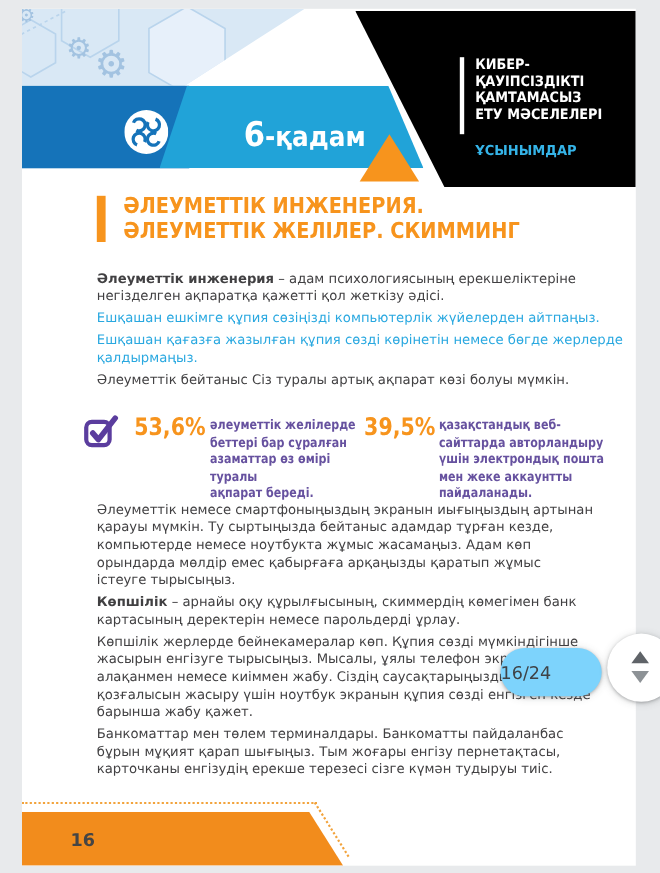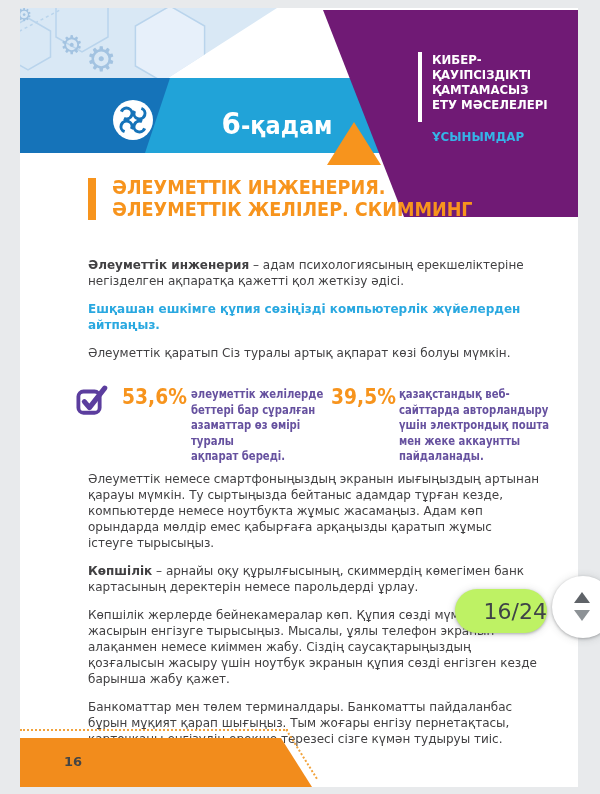--- a/index.html
+++ b/index.html
@@ -38,22 +38,22 @@
   .step-label .big{font-size:31px;}
   .orange-triangle{
     position:absolute;left:307px;top:114px;width:0;height:0;
     border-left:27px solid transparent;border-right:27px solid transparent;
     border-bottom:43px solid #f7941d;z-index:6;
   }
   .logo{
     position:absolute;left:93px;top:92px;width:40px;height:40px;z-index:7;
   }
   .indigo-box{
-    position:absolute;left:300px;top:2px;width:258px;height:207px;
-    background:#701a75;
+    position:absolute;left:300px;top:2px;width:258px;height:160px;
+    background:#000000;
     clip-path:polygon(3px 0,100% 0,100% 100%,84px 100%);
   }
   .indigo-bar{
     position:absolute;left:98px;top:42px;width:4px;height:70px;background:#fff;
   }
   .indigo-title{
     position:absolute;left:112px;top:42px;width:150px;
     color:#fff;font-weight:bold;font-size:13px;line-height:15px;
     white-space:pre-line;transform:scaleX(.9);transform-origin:left top;
   }
@@ -69,23 +69,23 @@
   .section-title{
     position:absolute;left:92px;top:168px;width:420px;
     color:#f7941d;font-weight:bold;font-size:20px;line-height:22px;
     white-space:pre-line;transform:scaleX(.88);transform-origin:left top;
   }
   
   .content{
     position:absolute;left:68px;top:237px;width:452px;
     color:#414042;font-size:12px;line-height:16px;
   }
-  .content p{margin:12px 0 4px 0;}
+  .content p{margin:0 0 4px 0;}
   .lead{font-weight:bold;}
-  .warn{color:#29a8e0;font-weight:bold;width:480px;}
+  .warn{color:#29a8e0;font-weight:normal;width:480px;}
   .stats{position:relative;height:78px;margin-bottom:4px;margin-top:20px;}
   .checkbox{position:absolute;left:-13px;top:2px;width:34px;height:34px;}
   .pct{
     position:absolute;top:8px;color:#f7941d;font-weight:bold;font-size:22px;
     transform:scaleX(.85);transform-origin:left top;white-space:nowrap;
   }
   .pct1{left:34px;} .pct2{left:243px;}
   .stat-text{
     position:absolute;top:6px;width:180px;
     color:#66519f;font-weight:bold;font-size:12px;line-height:15.5px;
@@ -102,28 +102,28 @@
     border-top:2px dotted #f2a33c;
     transform:rotate(58deg);transform-origin:left top;
   }
   .footer-trapezoid{
     position:absolute;left:0;top:730px;width:300px;height:49px;
     background:#f28c1c;
     clip-path:polygon(0 0,261px 0,292px 100%,0 100%);
   }
   .footer-page-num{
     position:absolute;left:44px;top:16px;
-    color:#454545;font-weight:bold;font-size:13px;
+    color:#454545;font-weight:bold;font-size:16px;
   }
   
   .pill{
     position:absolute;left:455px;top:589px;width:92px;height:44px;
-    background:#bef264;border-radius:22px;z-index:20;
-    display:flex;align-items:center;justify-content:flex-end;
-    color:#3f4347;font-size:22px;
+    background:#7dd3fc;border-radius:22px;z-index:20;
+    display:flex;align-items:center;justify-content:flex-start;
+    color:#3f4347;font-size:16px;
     box-shadow:0 1px 3px rgba(60,64,67,.35),0 1px 8px rgba(60,64,67,.18);
   }
   .stepper{
     position:absolute;left:552px;top:576px;width:62px;height:62px;
     background:#fff;border-radius:50%;z-index:20;
     box-shadow:0 1px 3px rgba(60,64,67,.35),0 1px 8px rgba(60,64,67,.18);
   }
   .arrow-up{
     position:absolute;left:22px;top:16px;width:0;height:0;
     border-left:8px solid transparent;border-right:8px solid transparent;
@@ -178,21 +178,22 @@
     <div class="indigo-subtitle">ҰСЫНЫМДАР</div>
   </div>
 
   <div class="title-bar"></div>
   <div class="section-title">ӘЛЕУМЕТТІК ИНЖЕНЕРИЯ.
 ӘЛЕУМЕТТІК ЖЕЛІЛЕР. СКИММИНГ</div>
 
   <div class="content">
     <p><span class="lead">Әлеуметтік инженерия</span><span> – адам психологиясының ерекшеліктеріне негізделген ақпаратқа қажетті қол жеткізу әдісі.</span></p>
     <p class="warn">Ешқашан ешкімге құпия сөзіңізді компьютерлік жүйелерден айтпаңыз.</p>
-    <p>Әлеуметтік қаратып Сіз туралы артық ақпарат көзі болуы мүмкін.</p>
+    <p class="warn">Ешқашан қағазға жазылған құпия сөзді көрінетін немесе бөгде жерлерде қалдырмаңыз.</p>
+    <p>Әлеуметтік бейтаныс Сіз туралы артық ақпарат көзі болуы мүмкін.</p>
 
     <div class="stats">
       <div class="checkbox">
         <svg width="34" height="34" viewBox="0 0 40 40">
           <rect x="4" y="10" width="25" height="25" rx="6" fill="none" stroke="#5b3d9e" stroke-width="4.5"></rect>
           <path d="M11 22 L17 29 L35 6" fill="none" stroke="#5b3d9e" stroke-width="6" stroke-linecap="round" stroke-linejoin="round"></path>
         </svg>
       </div>
       <div class="pct pct1">53,6%</div>
       <div class="stat-text stat-text1">әлеуметтік желілерде

